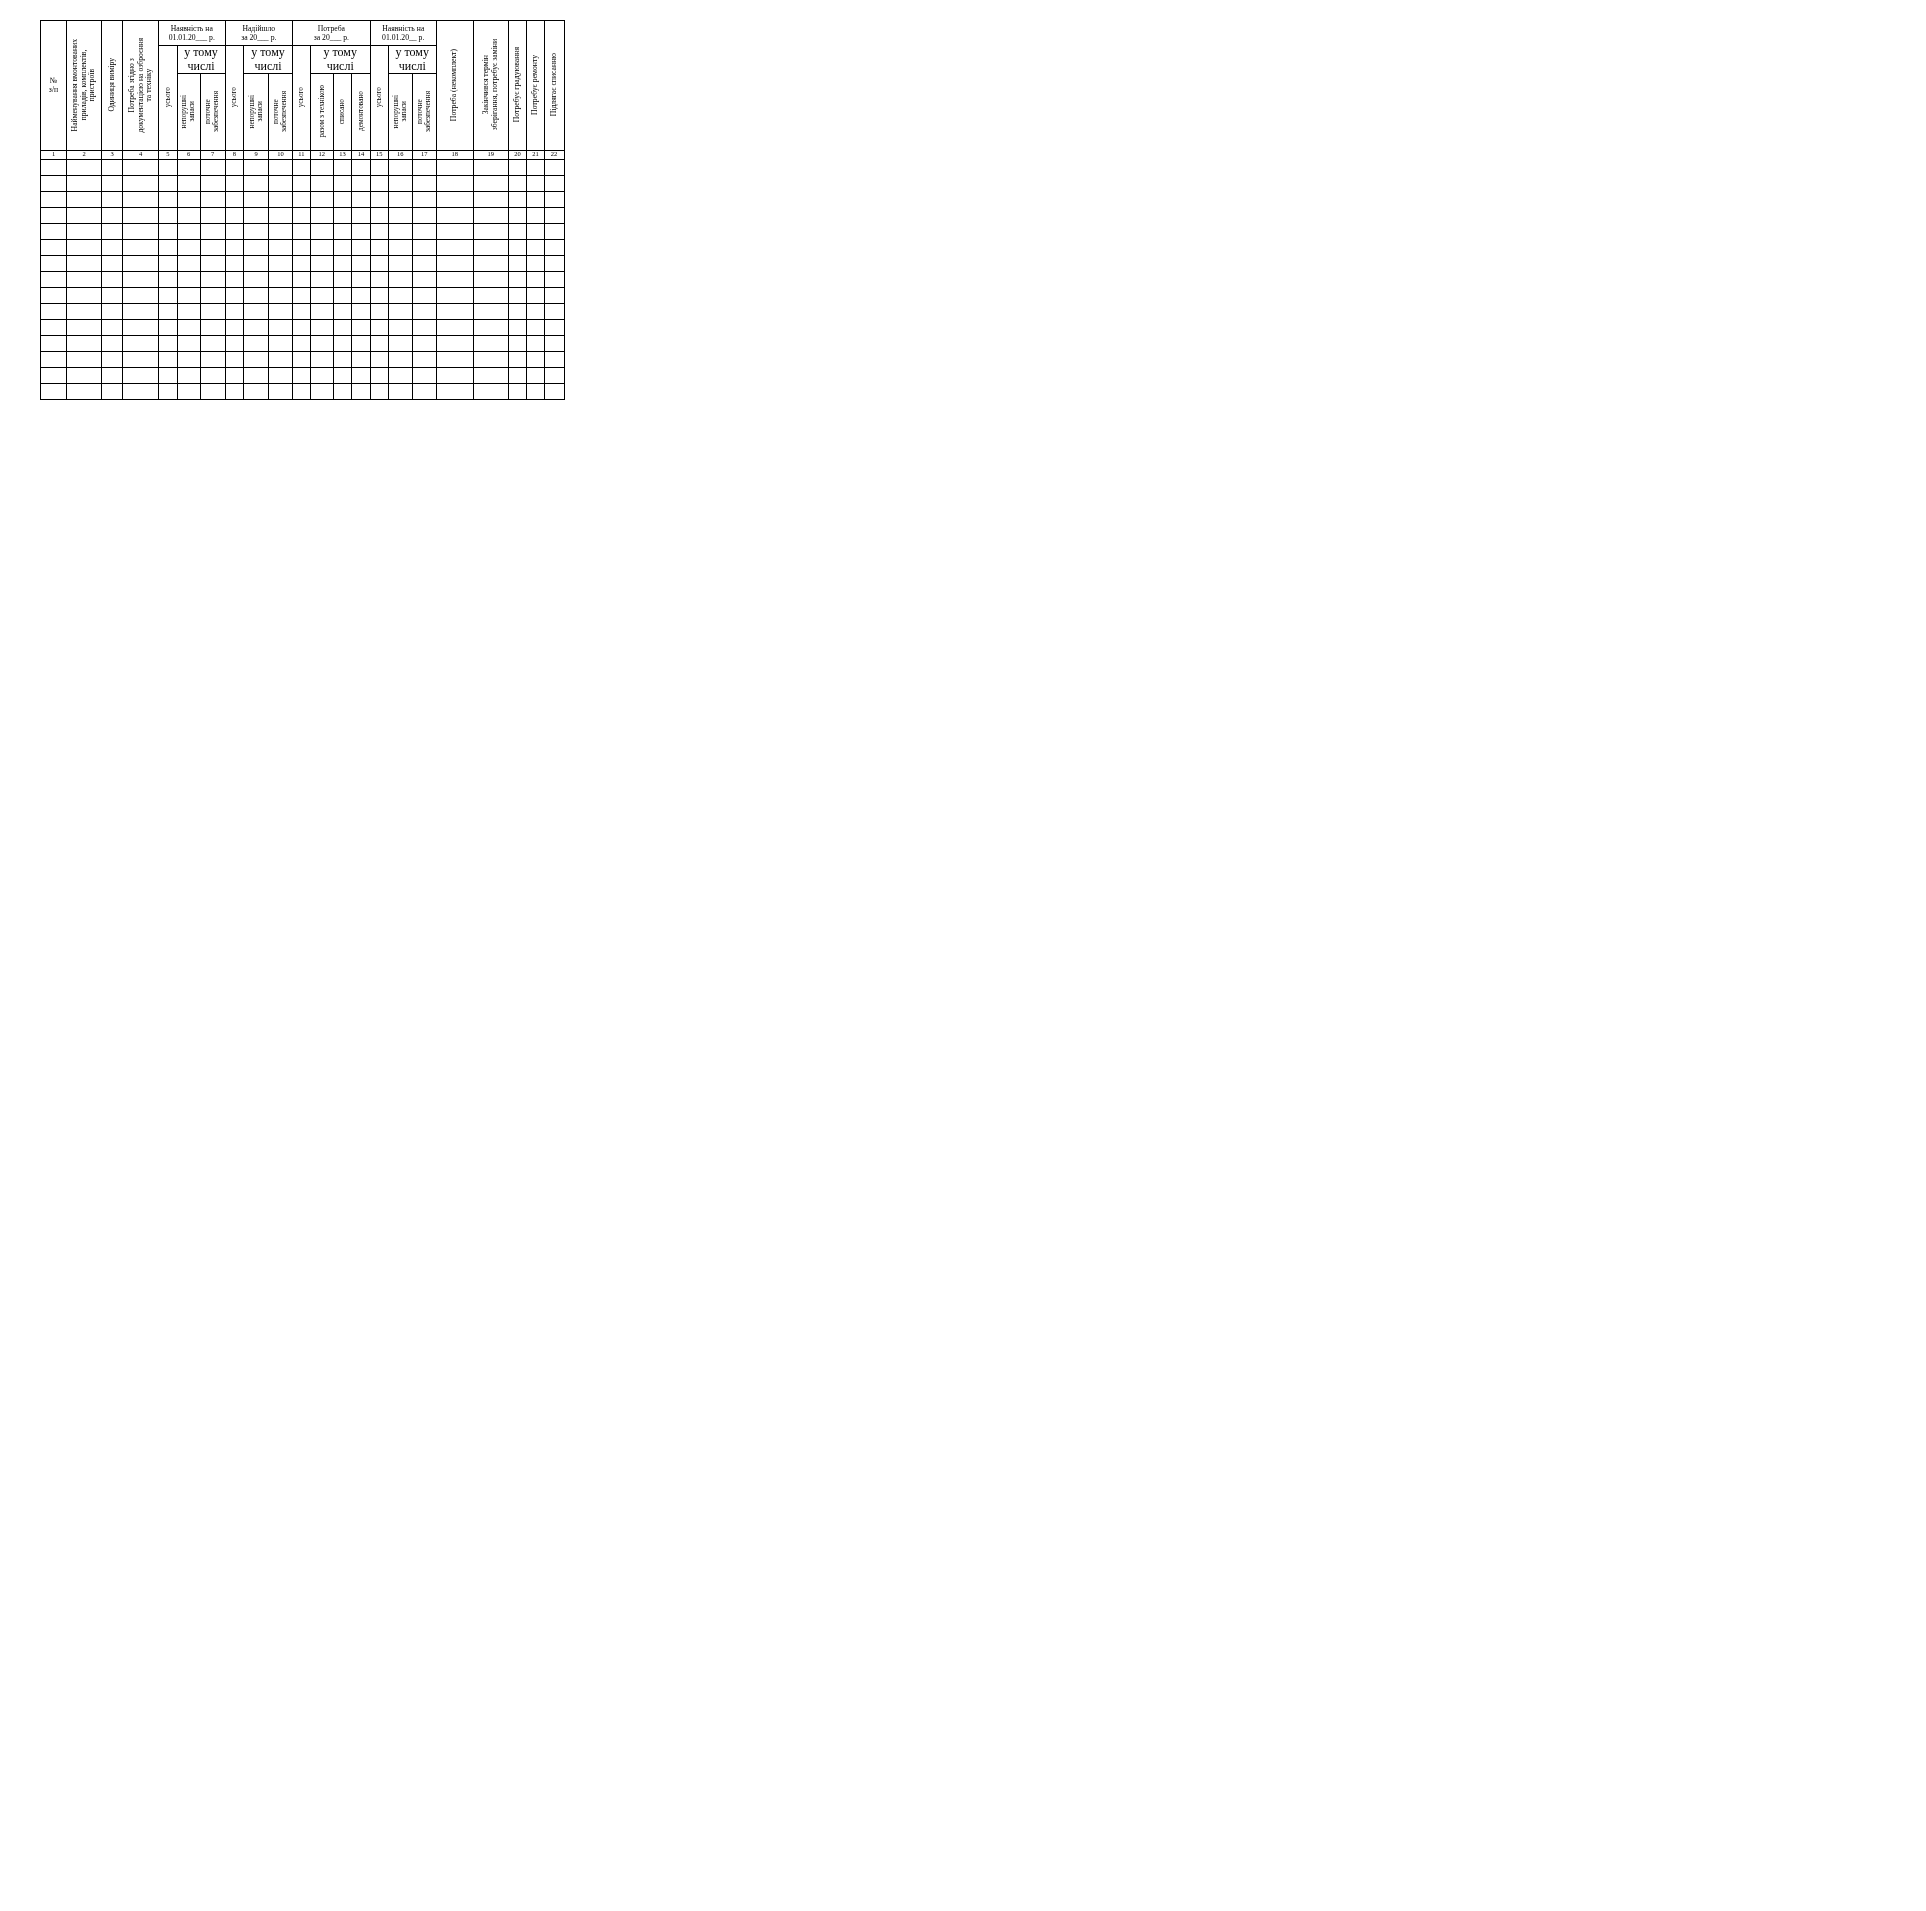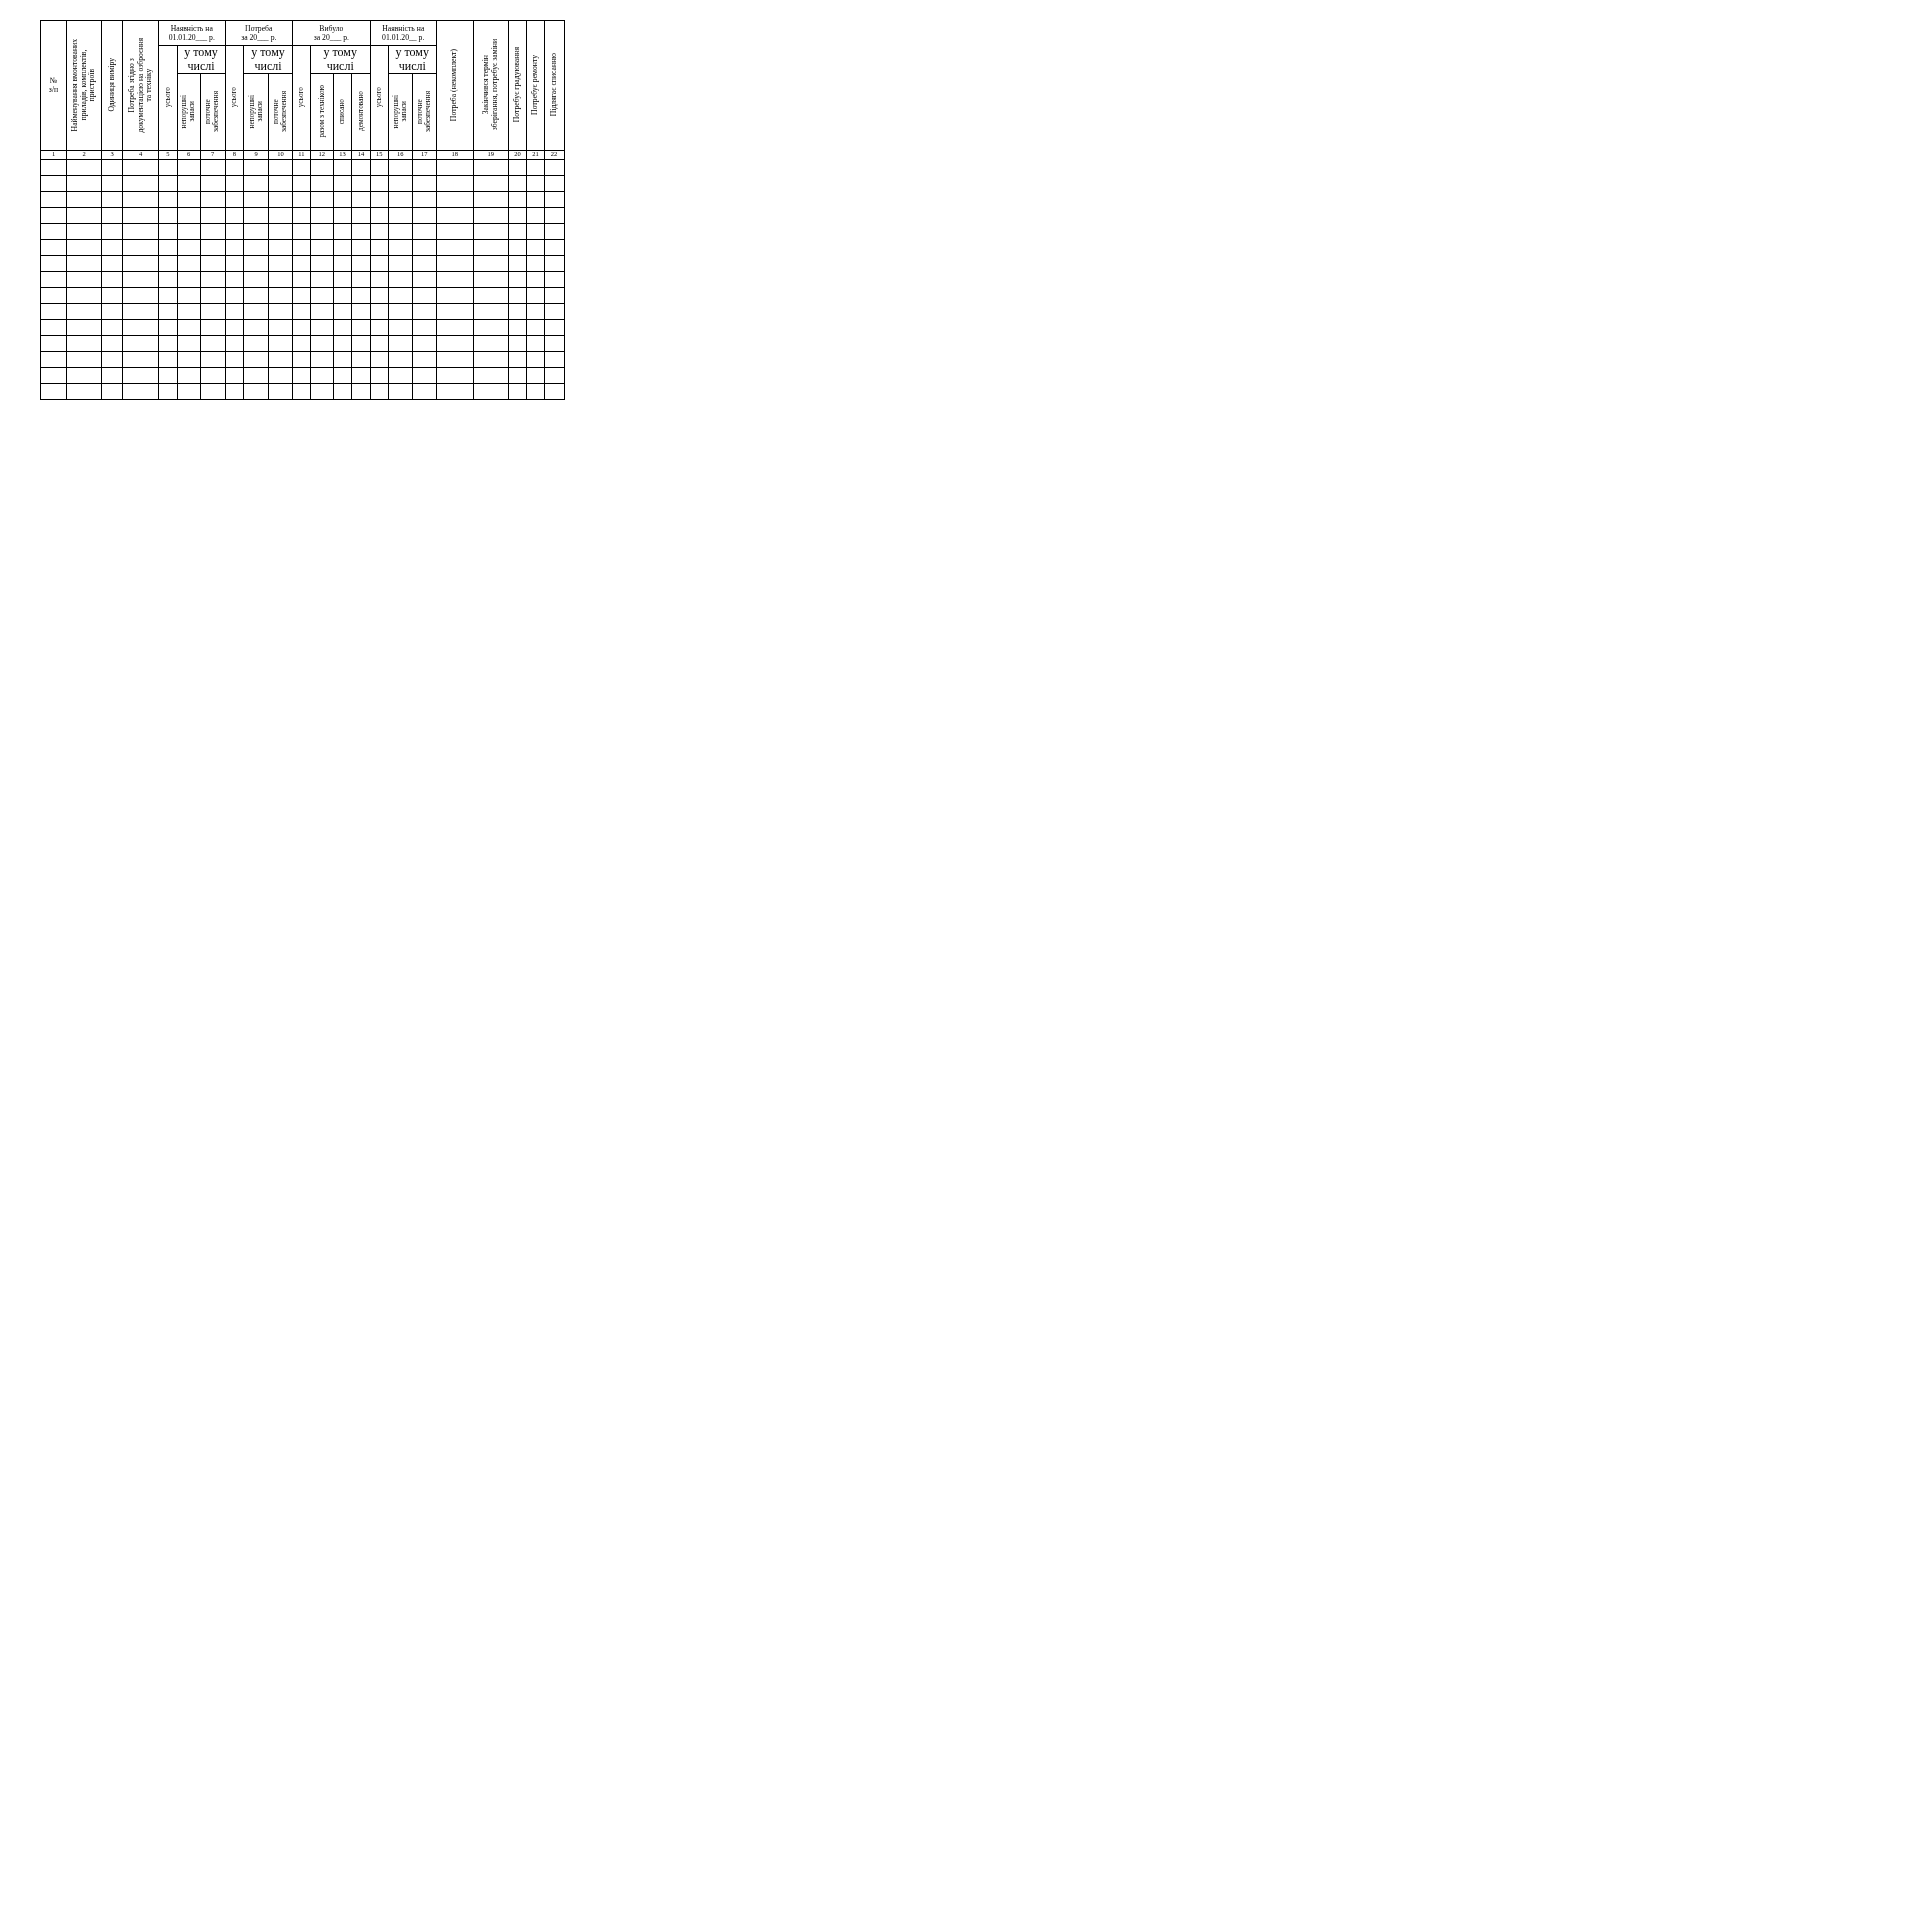--- a/index.html
+++ b/index.html
@@ -114,25 +114,25 @@
         <td rowspan="3">
           <div class="vert big">Потреба згідно з
 документацією на озброєння
 та техніку</div>
         </td>
         <td colspan="3" class="gt">
           <div class="pre gtxt">Наявність на
 01.01.20___ р.</div>
         </td>
         <td colspan="3" class="gt">
+          <div class="pre gtxt">Надійшло
+за 20___ р.</div>
+        </td>
+        <td colspan="4" class="gt">
           <div class="pre gtxt">Потреба
-за 20___ р.</div>
-        </td>
-        <td colspan="4" class="gt">
-          <div class="pre gtxt">Вибуло
 за 20___ р.</div>
         </td>
         <td colspan="3" class="gt">
           <div class="pre gtxt">Наявність на
 01.01.20__ р.</div>
         </td>
         <td rowspan="3">
           <div class="vert big">Потреба (некомплект)</div>
         </td>
         <td rowspan="3">

